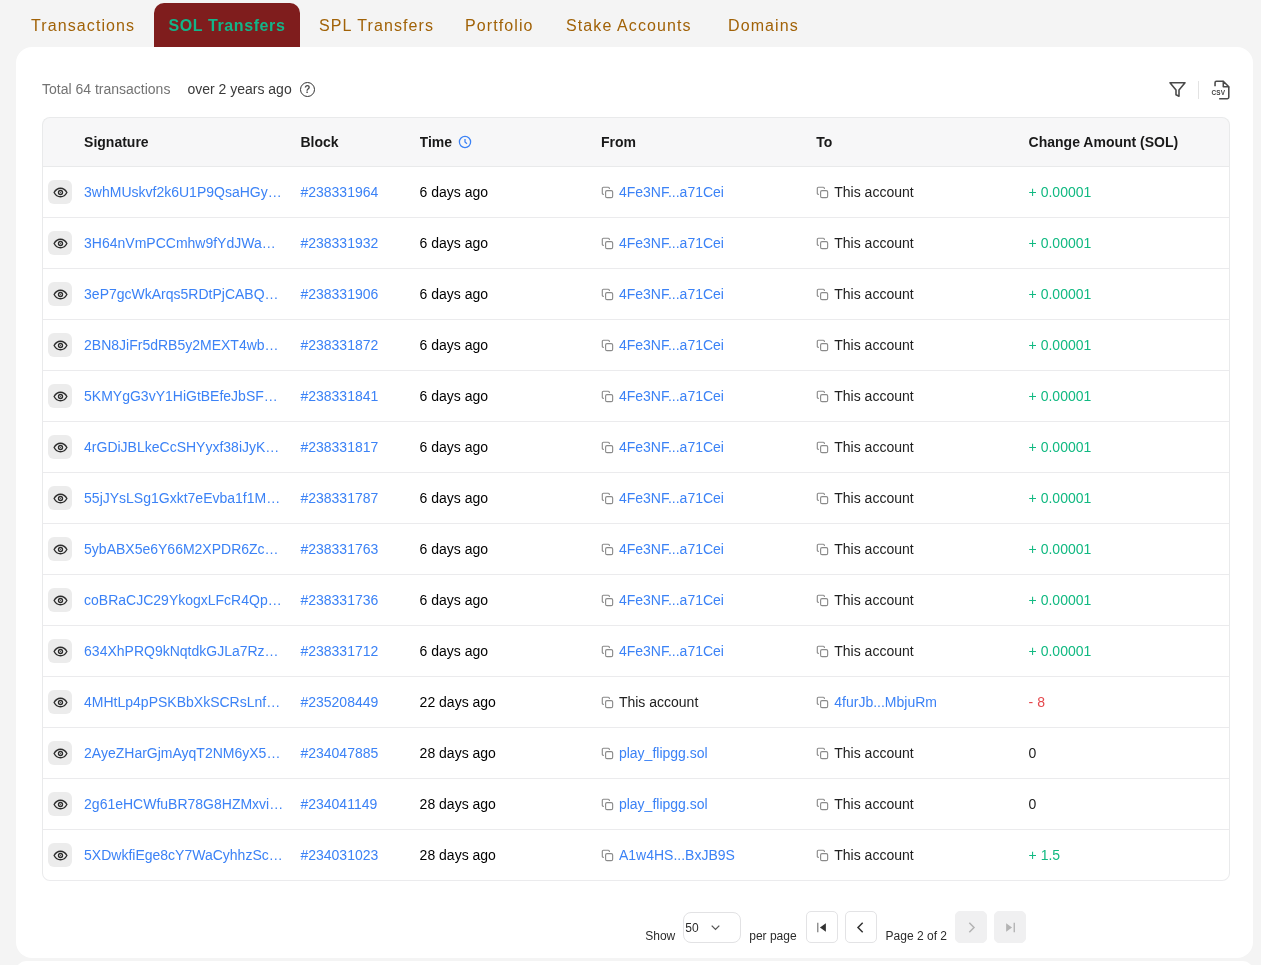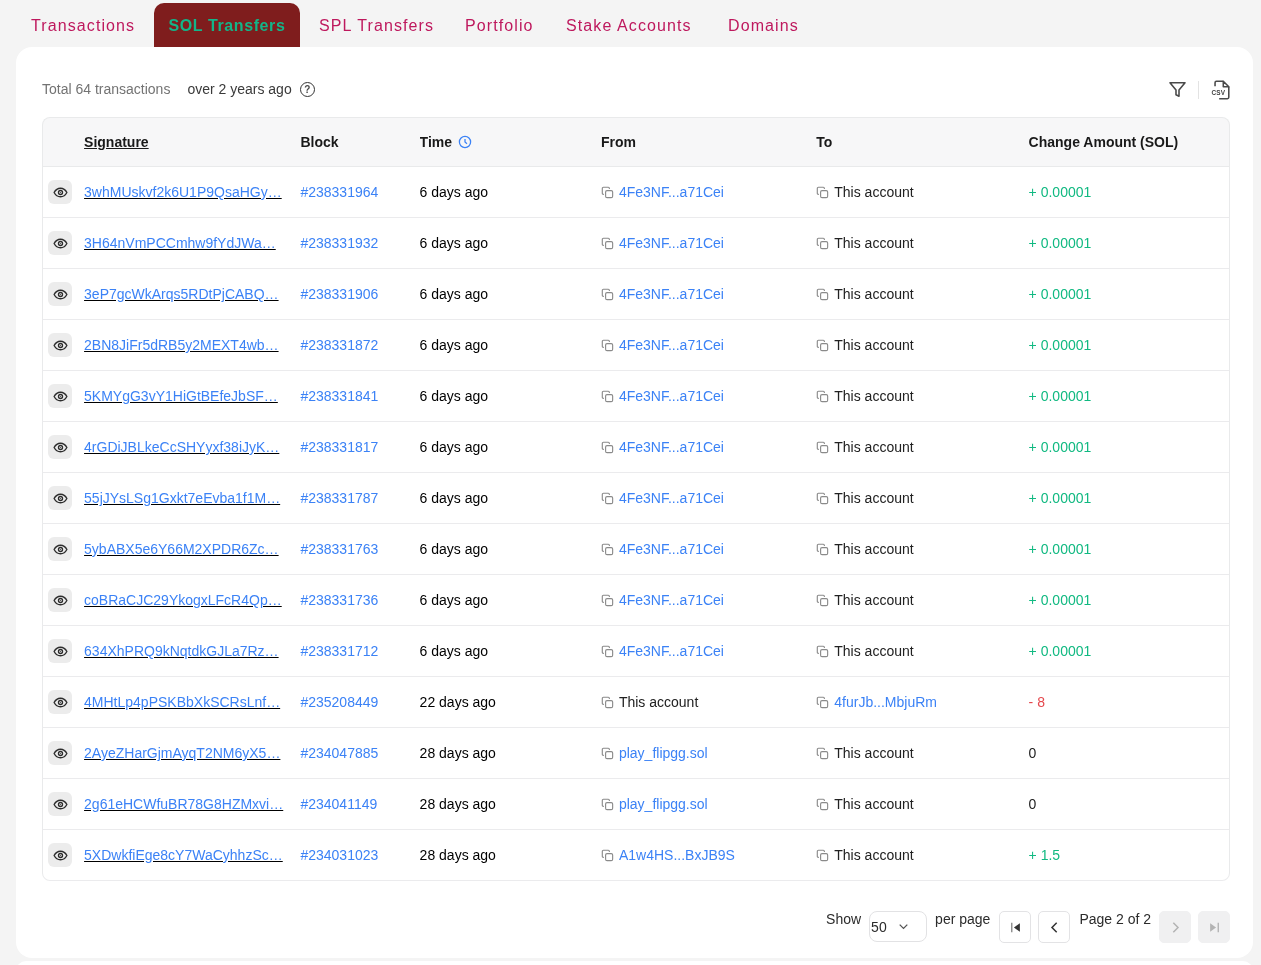--- a/index.html
+++ b/index.html
@@ -1,46 +1,46 @@
 <!DOCTYPE html>
 <html><head>
 <meta charset="utf-8">
 <style>
   * { margin:0; padding:0; box-sizing:border-box; }
   html,body { width:1261px; height:965px; overflow:hidden; }
   body { font-family:"Liberation Sans", sans-serif; background:#f4f4f4; position:relative; transform:translateZ(0); }
-  .tab { position:absolute; top:3px; height:44px; line-height:45px; font-size:16px; color:#be185d; white-space:nowrap; letter-spacing:1.1px; }
+  .tab { position:absolute; top:3px; height:44px; line-height:45px; font-size:16px; color:#a16207; white-space:nowrap; letter-spacing:1.1px; }
   .tab.active { background:#7f1d1d; border-radius:10px 10px 0 0; color:#13b589; font-weight:bold; text-align:center; letter-spacing:0.6px; }
   .card { position:absolute; left:16px; top:47px; width:1237px; height:911px; background:#fff; border-radius:16px; }
   .card2 { position:absolute; left:16px; top:961px; width:1237px; height:10px; background:#fff; border-radius:16px 16px 0 0; }
   .toprow { position:absolute; left:42px; top:81px; height:16px; display:flex; align-items:center; font-size:14px; }
   .muted { color:#737373; }
   .darker { color:#3a3a3a; margin-left:17px; }
   .help { width:15px; height:15px; border:1.6px solid #343434; border-radius:50%; margin-left:8px; display:flex; align-items:center; justify-content:center; font-size:10px; font-weight:bold; color:#4a4a4a; }
   .actions { position:absolute; top:80px; right:29px; height:19px; display:flex; align-items:center; }
   .divider { width:1px; height:18px; background:#e3e3e3; margin:0 11px; }
   table { position:absolute; left:42px; top:117px; width:1188px; border-collapse:separate; border-spacing:0; table-layout:fixed; font-size:14px; }
   th, td { font-weight:normal; text-align:left; vertical-align:middle; overflow:hidden; white-space:nowrap; }
   thead th { height:50px; background:#f7f7f8; font-weight:bold; color:#191919; border-top:1px solid #e9eaeb; border-bottom:1px solid #e9eaeb; }
   thead th:first-child { border-left:1px solid #e9eaeb; border-top-left-radius:8px; }
   thead th:last-child { border-right:1px solid #e9eaeb; border-top-right-radius:8px; }
   tbody td { height:51px; border-bottom:1px solid #ebebed; }
   tbody td:first-child { border-left:1px solid #e9eaeb; }
   tbody td:last-child { border-right:1px solid #e9eaeb; }
   tbody tr:last-child td:first-child { border-bottom-left-radius:8px; }
   tbody tr:last-child td:last-child { border-bottom-right-radius:8px; }
-  .c1 { width:42px; } .c2 { width:216px;text-decoration:underline; } .c3 { width:119px; } .c4 { width:181px; } .c5 { width:215px; } .c6 { width:212px; } .c7 { width:201px; }
+  .c1 { width:42px; } .c2 { width:216px; } .c3 { width:119px; } .c4 { width:181px; } .c5 { width:215px; } .c6 { width:212px; } .c7 { width:201px; }
   .eyebtn { width:24px; height:24px; background:#ececec; border-radius:6px; display:flex; align-items:center; justify-content:center; margin-left:5px; }
   .lnk { color:#3b82f6; }
   .drk { color:#212121; }
   .grn { color:#10b981; }
   .red { color:#e5484d; }
   .cp { vertical-align:-2px; margin-right:5px; }
   .hclock { vertical-align:-2px; margin-left:6px; }
-  .pager { position:absolute; left:0; top:911px; width:1230px; height:32px; display:flex; align-items:flex-start; justify-content:flex-end; font-size:14px; color:#2b2b2b; }
+  .pager { position:absolute; left:0; top:911px; width:1026px; height:32px; display:flex; align-items:flex-end; justify-content:flex-end; font-size:12px; color:#2b2b2b; }
   .sel { width:58px; height:31px; border:1px solid #e2e2e4; border-radius:8px; background:#fff; display:flex; align-items:center; margin:0 8px; padding-left:1px; }
   .pbtn { width:32px; height:32px; border:1px solid #e3e3e5; border-radius:5px; background:#fff; display:flex; align-items:center; justify-content:center; }
   .pbtn.dis { background:#f0f0f1; border-color:#f0f0f1; }
 </style>
 </head>
 <body>
 <div class="tab" style="left:31px">Transactions</div>
 <div class="tab active" style="left:154px;width:146px">SOL Transfers</div>
 <div class="tab" style="left:319px">SPL Transfers</div>
 <div class="tab" style="left:465px">Portfolio</div>

